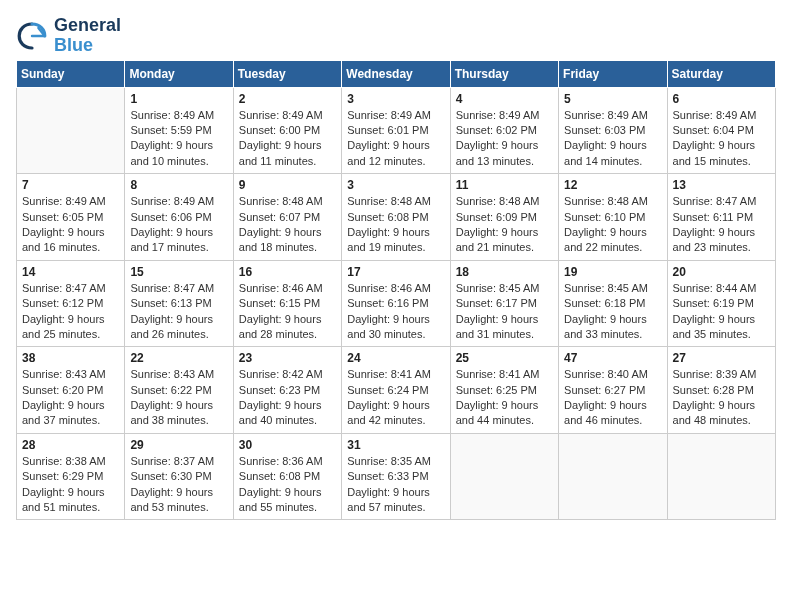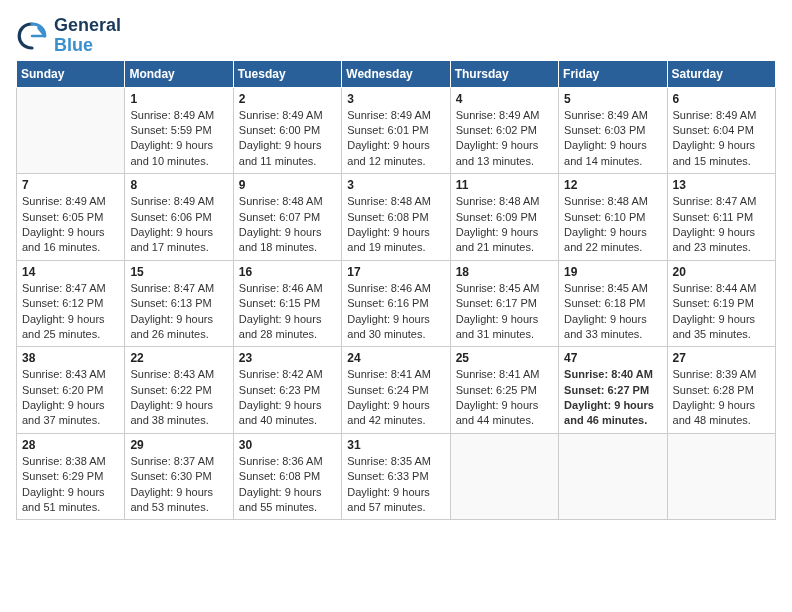--- a/index.html
+++ b/index.html
@@ -272,21 +272,21 @@
 Daylight: 9 hours and 42 minutes.</div>
         </td>
         <td>
           <div class="day-number">25</div>
           <div class="day-info" style="white-space: pre-line;">Sunrise: 8:41 AM
 Sunset: 6:25 PM
 Daylight: 9 hours and 44 minutes.</div>
         </td>
         <td>
           <div class="day-number">47</div>
-          <div class="day-info" style="white-space: pre-line; font-weight: bold;">Sunrise: 8:40 AM
+          <div class="day-info" style="white-space: pre-line;">Sunrise: 8:40 AM
 Sunset: 6:27 PM
 Daylight: 9 hours and 46 minutes.</div>
         </td>
         <td>
           <div class="day-number">27</div>
           <div class="day-info" style="white-space: pre-line;">Sunrise: 8:39 AM
 Sunset: 6:28 PM
 Daylight: 9 hours and 48 minutes.</div>
         </td>
       </tr>

